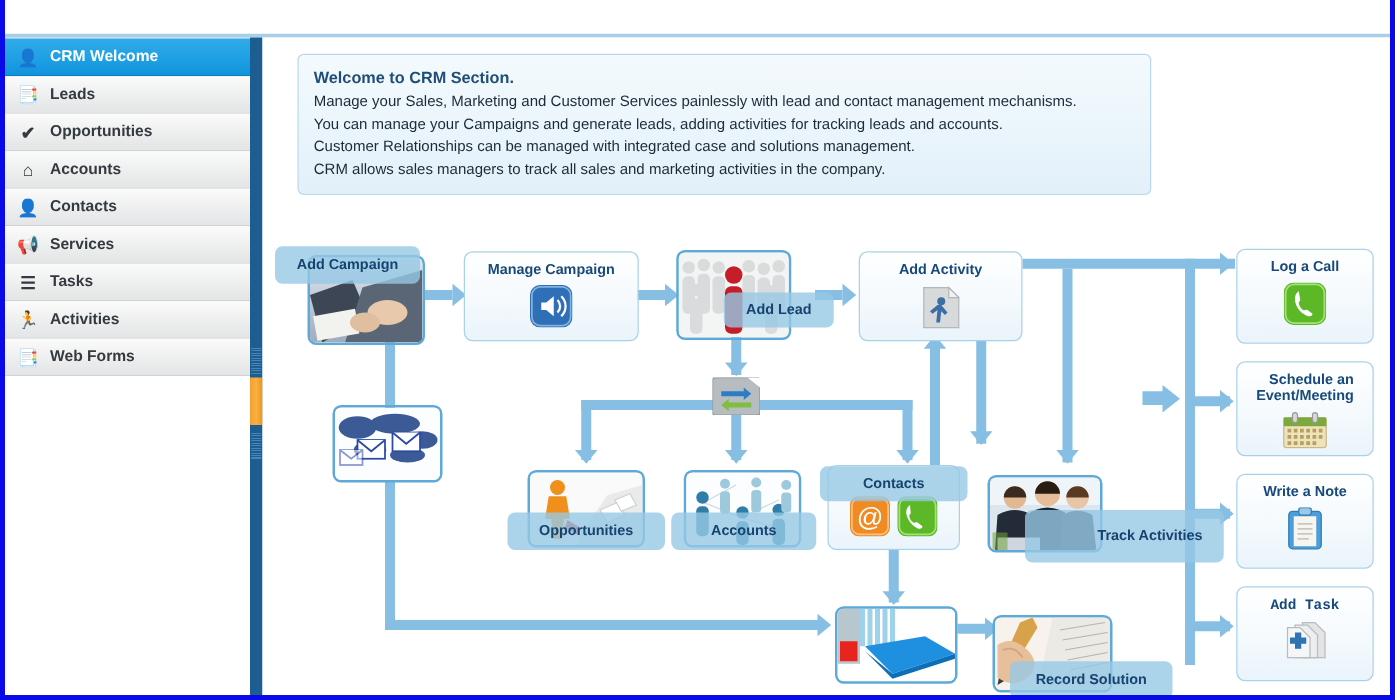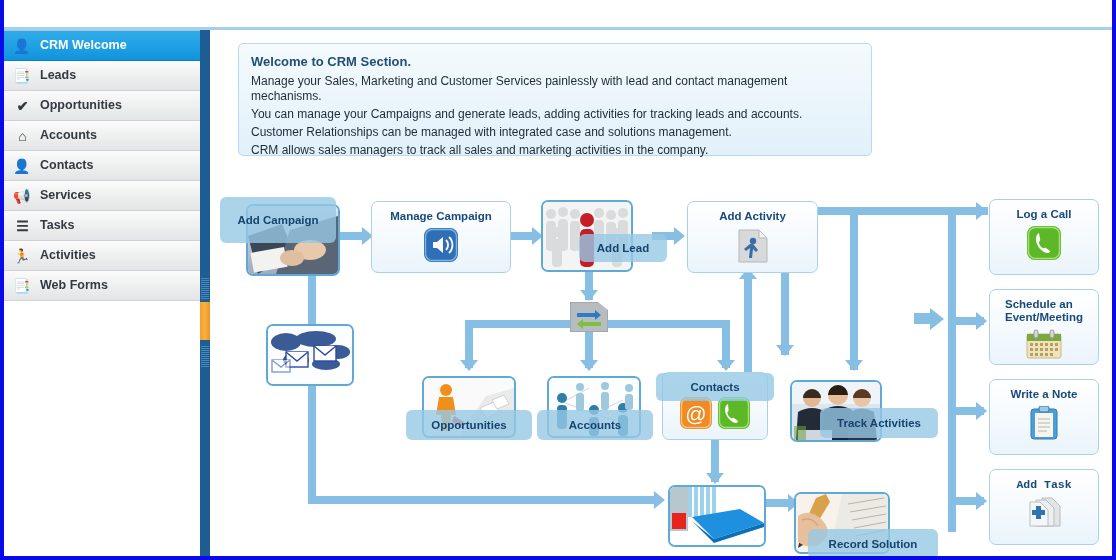--- a/index.html
+++ b/index.html
@@ -86,21 +86,21 @@
   .side-rail .grip.g2{top:316px;}
 
   
   .main{
     position:absolute;left:206px;top:30px;width:902px;height:526px;
     background:#ffffff;overflow:hidden;
   }
 
   
   .welcome{
-    position:absolute;left:28px;top:13px;width:634px;height:113px;
+    position:absolute;left:28px;top:13px;width:683px;height:113px;
     background:linear-gradient(#f4fafd,#eaf5fb 55%,#e2f0fa);
     border:1px solid #b8d9ee;border-radius:5px;
     box-sizing:border-box;padding:10px 12px 0 12px;
   }
   .welcome h1{
     margin:0 0 5px 0;font-size:13px;color:#1f4e79;font-weight:bold;
   }
   .welcome p{
     margin:0 0 3px 0;font-size:12px;color:#1b2b38;line-height:15px;
   }
@@ -108,21 +108,21 @@
   
   .node{
     position:absolute;box-sizing:border-box;
     border:1px solid #a9d2ea;border-radius:7px;
     background:linear-gradient(#ffffff,#f3f9fd 60%,#eaf4fb);
     display:flex;flex-direction:column;align-items:center;
     overflow:visible;cursor:pointer;
   }
   .node .ntitle{
     font-size:11.5px;font-weight:bold;color:#18497a;
-    text-align:left;line-height:13px;margin-top:8px;
+    text-align:right;line-height:13px;margin-top:8px;
     white-space:pre-line;
   }
   .node .nglyph{
     margin-top:5px;display:flex;align-items:center;justify-content:center;
   }
 
   
   .pnode{
     position:absolute;box-sizing:border-box;
     border:2px solid #5fa9d8;border-radius:7px;
@@ -273,21 +273,21 @@
             </linearGradient>
           </defs>
         <rect width="90" height="68" fill="url(#bgA)"></rect>
         <path d="M0 30 L34 18 L46 46 L10 68 Z" fill="#3c4654"></path>
         <path d="M42 24 L90 10 L90 68 L28 68 Z" fill="#5a6575"></path>
         <rect x="4" y="44" width="34" height="20" fill="#f2f2ee" transform="rotate(-10 20 54)"></rect>
         <ellipse cx="62" cy="44" rx="16" ry="10" fill="#e8c9ab"></ellipse>
         <ellipse cx="44" cy="52" rx="12" ry="8" fill="#e0bfa0"></ellipse>
       </svg>
     </div>
-    <div class="cap" style="left:10px;top:167px;width:116px;height:46px;">Add Campaign</div>
+    <div class="cap" style="left:10px;top:167px;width:116px;height:30px;">Add Campaign</div>
 
     <div class="node" style="left:161px;top:171px;width:140px;height:72px;">
       <div class="ntitle">Manage Campaign</div>
       <div class="nglyph">
         <svg width="34" height="34" viewBox="0 0 34 34">
           <rect x="0" y="0" width="34" height="34" rx="8" fill="#2e6fb8"></rect>
           <rect x="1.5" y="1.5" width="31" height="31" rx="7" fill="none" stroke="#7fb3e0" stroke-width="1.4"></rect>
           <path d="M9 14 h4 l6-5 v16 l-6-5 H9 z" fill="#ffffff"></path>
           <path d="M22 12 a7 7 0 0 1 0 10" stroke="#ffffff" stroke-width="1.8" fill="none"></path>
           <path d="M25 9 a11 11 0 0 1 0 16" stroke="#ffffff" stroke-width="1.8" fill="none"></path>
@@ -538,21 +538,21 @@
           </g>
         <g>
             <circle cx="70" cy="16" r="9" fill="#e8c5a4"></circle>
             <path d="M61 16 a9 9 0 0 1 18 0 z" fill="#5a3a22"></path>
             <path d="M58 30 q12 -7 24 0 l3 28 H56 z" fill="#2c3442"></path>
           </g>
         <rect x="6" y="48" width="34" height="10" fill="#cfd6dd"></rect>
         <rect x="2" y="44" width="12" height="14" fill="#6fa23a" opacity=".55"></rect>
       </svg>
     </div>
-    <div class="cap" style="left:610px;top:378px;width:118px;height:30px;">Track Activities</div>
+    <div class="cap" style="left:610px;top:378px;width:118px;height:42px;padding-left:41px;">Track Activities</div>
 
     <div class="pnode" style="left:458px;top:455px;width:98px;height:62px;">
       <svg width="94" height="58" viewBox="0 0 94 58">
         <rect width="94" height="58" fill="#ffffff"></rect>
         <rect x="0" y="0" width="18" height="44" fill="#b8c6ce"></rect>
         <g fill="#9ed2ea">
           <rect x="18" y="0" width="4" height="30"></rect>
             <rect x="24" y="0" width="4" height="30"></rect>
           <rect x="30" y="0" width="4" height="30"></rect>
             <rect x="36" y="0" width="4" height="30"></rect>

